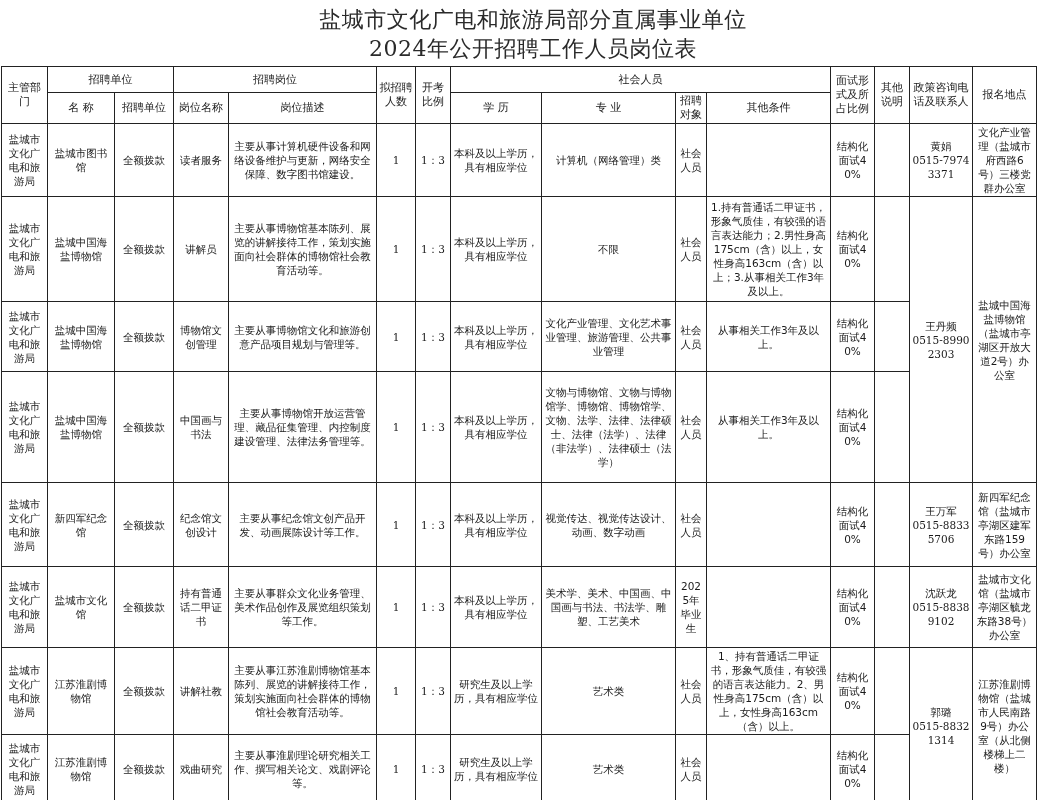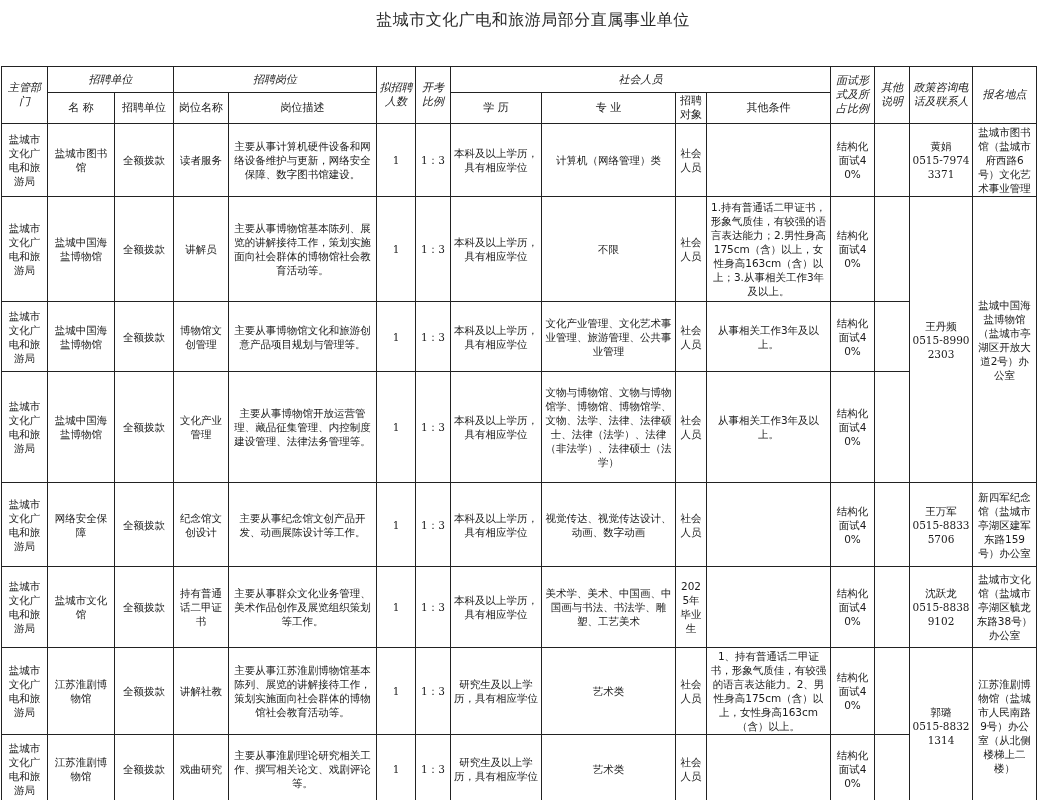--- a/index.html
+++ b/index.html
@@ -7,53 +7,54 @@
     width: 1037px; height: 800px; overflow: hidden; position: relative;
     font-family: "DejaVu Sans", "Liberation Sans", sans-serif;
     color: #1a1a1a;
   }
   .title-block {
     position: absolute; left: 0; top: 0; width: 1037px; height: 66px;
     text-align: center;
     font-family: "DejaVu Serif", "Liberation Serif", serif;
     color: #2a2a2a;
   }
-  .title-line { font-size: 16px; line-height: 29px; letter-spacing: 0.5px; margin-left: 29px; }
+  .title-line { font-size: 22px; line-height: 29px; letter-spacing: 0.5px; margin-left: 29px; }
   .title-line.first { padding-top: 5px; }
   table.grid {
     position: absolute; left: 1px; top: 66px;
     border-collapse: collapse; table-layout: fixed;
     width: 1035px;
   }
   table.grid td, table.grid th {
     border: 1.3px solid #222;
     font-size: 10.5px; line-height: 14px;
     text-align: center; vertical-align: middle;
     padding: 1px 2px; font-weight: normal; overflow: hidden;
     word-break: break-all;
   }
   table.grid th { font-size: 11px; }
   td.left { text-align: left; }
-  tr.h1 { height: 26px; font-style: italic; }
+  tr.h1 { height: 26px; }
   tr.h2 { height: 30px; }
   tr.r1 { height: 71px; }
   tr.r2 { height: 105px; }
   tr.r3 { height: 70px; }
   tr.r4 { height: 111px; }
   tr.r5 { height: 84px; }
   tr.r6 { height: 81px; }
   tr.r7 { height: 85px; }
   tr.r8 { height: 69px; }
   .num { font-family: "DejaVu Serif", "Liberation Serif", serif; }
 </style>
 </head>
 <body>
 
 <div class="title-block">
   <div class="title-line first">盐城市文化广电和旅游局部分直属事业单位</div>
+  <div class="title-line">2024年公开招聘工作人员岗位表</div>
 </div>
 
 <table class="grid">
   <colgroup>
     <col style="width:46px">
       <col style="width:67px">
       <col style="width:59px">
     <col style="width:55px">
       <col style="width:148px">
       <col style="width:39px">
@@ -104,21 +105,21 @@
       <td>本科及以上学历，具有相应学位</td>
       <td>计算机（网络管理）类</td>
       <td>社会人员</td>
       <td class="left"></td>
       <td>结构化面试40%</td>
       <td></td>
       <td>
         <div>黄娟</div>
         <div class="num">0515-79743371</div>
       </td>
-      <td>盐城市图书馆（盐城市府西路6号）文化艺术事业管理</td>
+      <td>文化产业管理（盐城市府西路6号）三楼党群办公室</td>
     </tr>
 
     <tr class="r2">
       <td>盐城市文化广电和旅游局</td>
       <td>盐城中国海盐博物馆</td>
       <td>全额拨款</td>
       <td>讲解员</td>
       <td class="left">主要从事博物馆基本陈列、展览的讲解接待工作，策划实施面向社会群体的博物馆社会教育活动等。</td>
       <td class="num">1</td>
       <td class="num">1：3</td>
@@ -148,35 +149,35 @@
       <td>社会人员</td>
       <td class="left">从事相关工作3年及以上。</td>
       <td>结构化面试40%</td>
       <td></td>
     </tr>
 
     <tr class="r4">
       <td>盐城市文化广电和旅游局</td>
       <td>盐城中国海盐博物馆</td>
       <td>全额拨款</td>
-      <td>文化产业管理</td>
+      <td>中国画与书法</td>
       <td class="left">主要从事博物馆开放运营管理、藏品征集管理、内控制度建设管理、法律法务管理等。</td>
       <td class="num">1</td>
       <td class="num">1：3</td>
       <td>本科及以上学历，具有相应学位</td>
       <td>文物与博物馆、文物与博物馆学、博物馆、博物馆学、文物、法学、法律、法律硕士、法律（法学）、法律（非法学）、法律硕士（法学）</td>
       <td>社会人员</td>
       <td class="left">从事相关工作3年及以上。</td>
       <td>结构化面试40%</td>
       <td></td>
     </tr>
 
     <tr class="r5">
       <td>盐城市文化广电和旅游局</td>
-      <td>网络安全保障</td>
+      <td>新四军纪念馆</td>
       <td>全额拨款</td>
       <td>纪念馆文创设计</td>
       <td class="left">主要从事纪念馆文创产品开发、动画展陈设计等工作。</td>
       <td class="num">1</td>
       <td class="num">1：3</td>
       <td>本科及以上学历，具有相应学位</td>
       <td>视觉传达、视觉传达设计、动画、数字动画</td>
       <td>社会人员</td>
       <td class="left"></td>
       <td>结构化面试40%</td>

